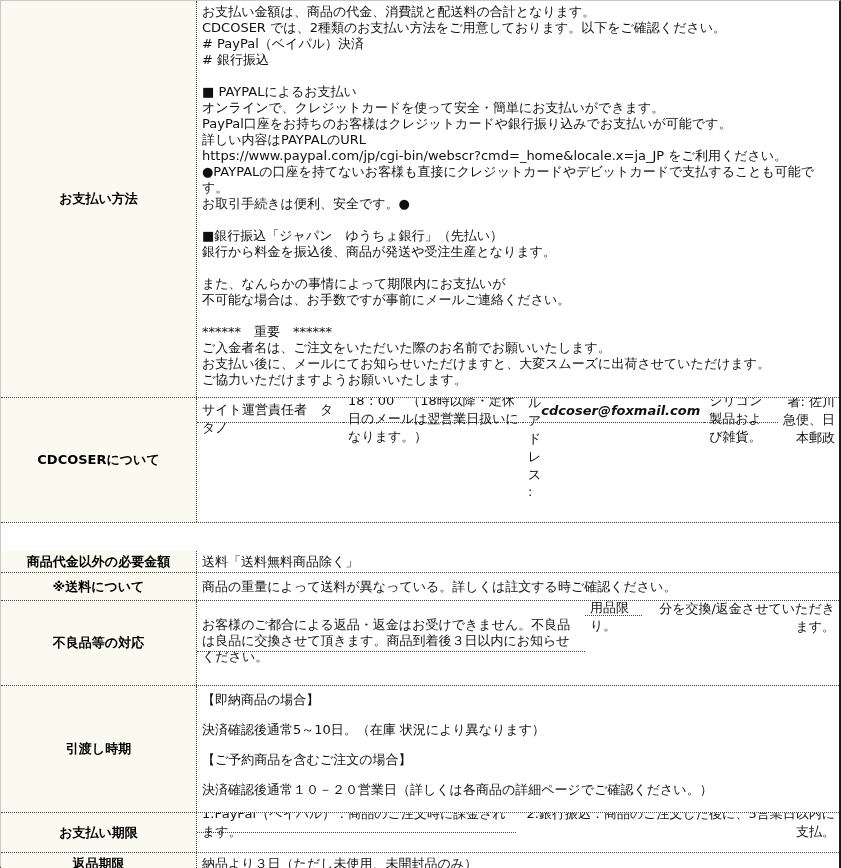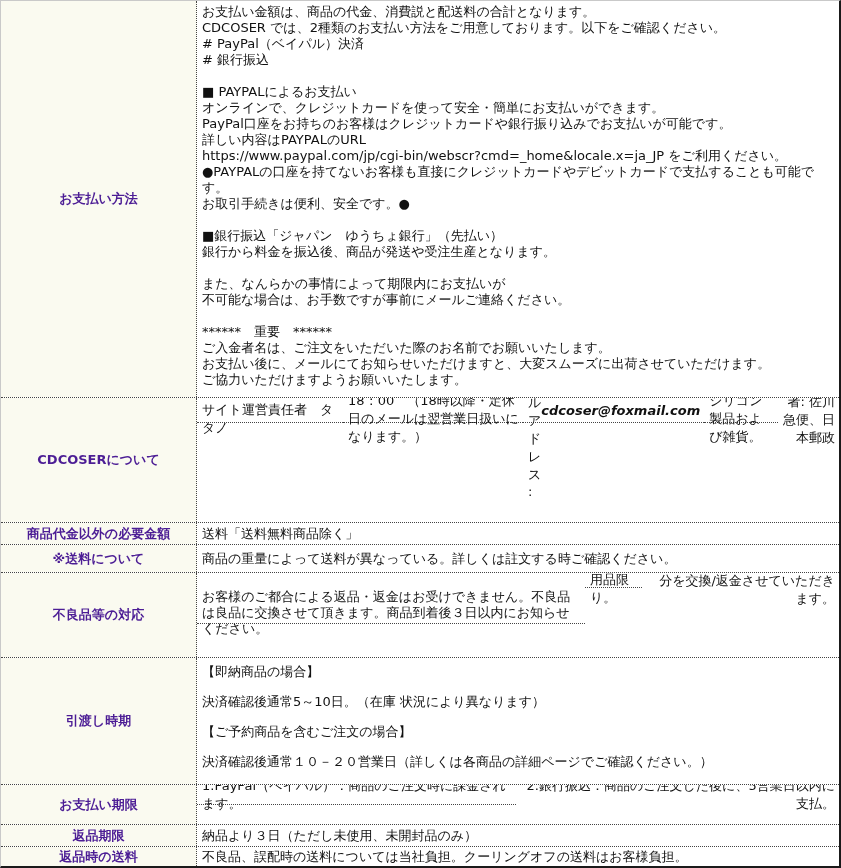--- a/index.html
+++ b/index.html
@@ -13,33 +13,33 @@
     border-top:1px solid #c9c9c9;
     border-left:1px solid #c9c9c9;
     border-right:2px solid #1a1a1a;
     border-bottom:2px solid #1a1a1a;
     background:#fff;
   }
   .row { display:flex; border-bottom:1px dotted #444; width:100%; }
   .row.last { border-bottom:none; }
   .r1 { height:397px; }
   .r2 { height:125px; }
-  .r3 { height:22px; }
+  .r3 { height:22px;margin-top:28px; }
   .r4 { height:28px; }
   .r5 { height:85px; }
   .r6 { height:127px; }
   .r7 { height:40px; }
   .r8 { height:22px; }
   .r9 { height:19px; }
   .hcell {
     flex:0 0 196px; width:196px;
     background:#fafaf0;
     border-right:1px dotted #444;
     display:flex; align-items:center; justify-content:center;
-    font-weight:bold; color:#4c1d95; text-align:center;
+    font-weight:bold; color:#000000; text-align:center;
     padding:0 6px; line-height:16px;
   }
   .ccell { flex:1; background:#fff; overflow:hidden; min-width:0; }
   
   .pm { padding:3px 4px 0 5px; line-height:16px; }
   .pline { min-height:16px; }
   
   .single { display:flex; align-items:center; padding:0 4px 0 5px; }
   
   .stack { display:flex; flex-direction:row; }

